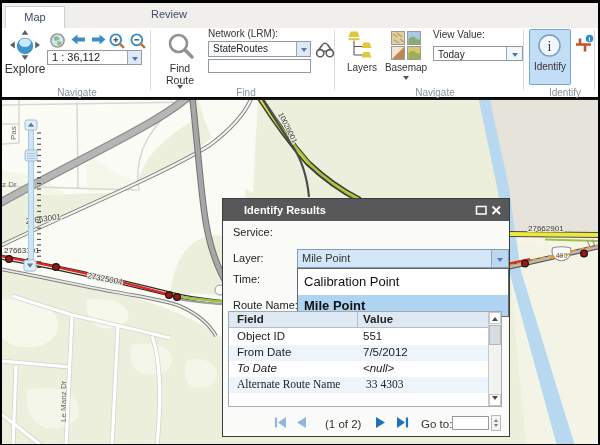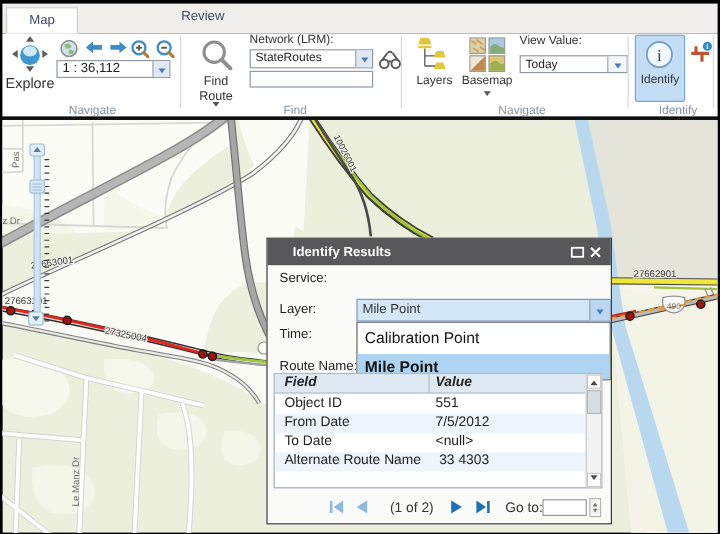--- a/index.html
+++ b/index.html
@@ -275,38 +275,38 @@
   </div>
   <div class="abs plabel" style="left:10px;top:74px;">Time:</div>
   <div class="abs plabel" style="left:10px;top:100px;">Route Name:</div>
 
   <div class="abs" style="left:74px;top:69px;width:212px;height:49px;background:#fff;border:1px solid #666;">
     <div class="abs" style="left:0;top:0;width:210px;height:26px;font-size:13px;color:#111;line-height:26px;padding-left:6px;">Calibration Point</div>
     <div class="abs" style="left:0;top:26px;width:210px;height:21px;font-size:13px;color:#111;line-height:21px;padding-left:6px;font-weight:bold;background:#aed4f2;">Mile Point</div>
   </div>
 
   <div class="abs" style="left:5px;top:112px;width:274px;height:96px;background:#fff;border:1px solid #a0aab4;">
-    <div class="abs" style="left:0;top:0;width:259px;height:16px;background:#dfe9f3;border-bottom:1px solid #b4bec8;font-style:italic;">
+    <div class="abs" style="left:0;top:0;width:259px;height:16px;background:#dfe9f3;border-bottom:1px solid #b4bec8;">
       <span class="abs" style="left:8px;top:1px;font-size:11.5px;font-weight:bold;color:#222;">Field</span>
       <span class="abs" style="left:134px;top:1px;font-size:11.5px;font-weight:bold;color:#222;">Value</span>
       <span class="abs" style="left:128px;top:0;width:1px;height:16px;background:#b4bec8;"></span>
     </div>
     <div class="abs" style="left:0;top:17px;width:259px;height:16px;">
       <span class="abs" style="left:8px;top:1px;font-size:11.5px;color:#222;">Object ID</span>
       <span class="abs" style="left:134px;top:1px;font-size:11.5px;color:#222;">551</span>
     </div>
     <div class="abs" style="left:0;top:33px;width:259px;height:16px;background:#edf4fb;">
       <span class="abs" style="left:8px;top:1px;font-size:11.5px;color:#222;">From Date</span>
       <span class="abs" style="left:134px;top:1px;font-size:11.5px;color:#222;">7/5/2012</span>
     </div>
-    <div class="abs" style="left:0;top:49px;width:259px;height:28px;">
+    <div class="abs" style="left:0;top:49px;width:259px;height:28px;font-style:italic;">
       <span class="abs" style="left:8px;top:1px;font-size:11.5px;color:#222;">To Date</span>
       <span class="abs" style="left:134px;top:1px;font-size:11.5px;color:#222;">&lt;null&gt;</span>
     </div>
-    <div class="abs" style="left:0;top:65px;width:259px;height:16px;background:#edf4fb;">
+    <div class="abs" style="left:0;top:65px;width:259px;height:16px;background:#edf4fb;font-family:Liberation Serif, serif;">
       <span class="abs" style="left:8px;top:1px;font-size:11.5px;color:#222;">Alternate Route Name</span>
       <span class="abs" style="left:137px;top:1px;font-size:11.5px;color:#222;">33 4303</span>
     </div>
 
     <div class="abs" style="right:0;top:0;width:13px;height:94px;background:#f2f2f2;border-left:1px solid #c8c8c8;">
       <div class="abs" style="left:0;top:0;width:12px;height:12px;background:#fdfdfd;border:1px solid #c8c8c8;"></div>
       <div class="abs" style="left:3px;top:4px;width:0;height:0;border:3px solid transparent;border-bottom:4px solid #4a4a4a;margin-top:-2px;"></div>
       <div class="abs" style="left:0;top:13px;width:12px;height:20px;background:#d8dde2;border:1px solid #b8b8b8;"></div>
       <div class="abs" style="left:0;bottom:0;width:12px;height:12px;background:#fdfdfd;border:1px solid #c8c8c8;"></div>
       <div class="abs" style="left:3px;bottom:3px;width:0;height:0;border:3px solid transparent;border-top:4px solid #4a4a4a;"></div>

